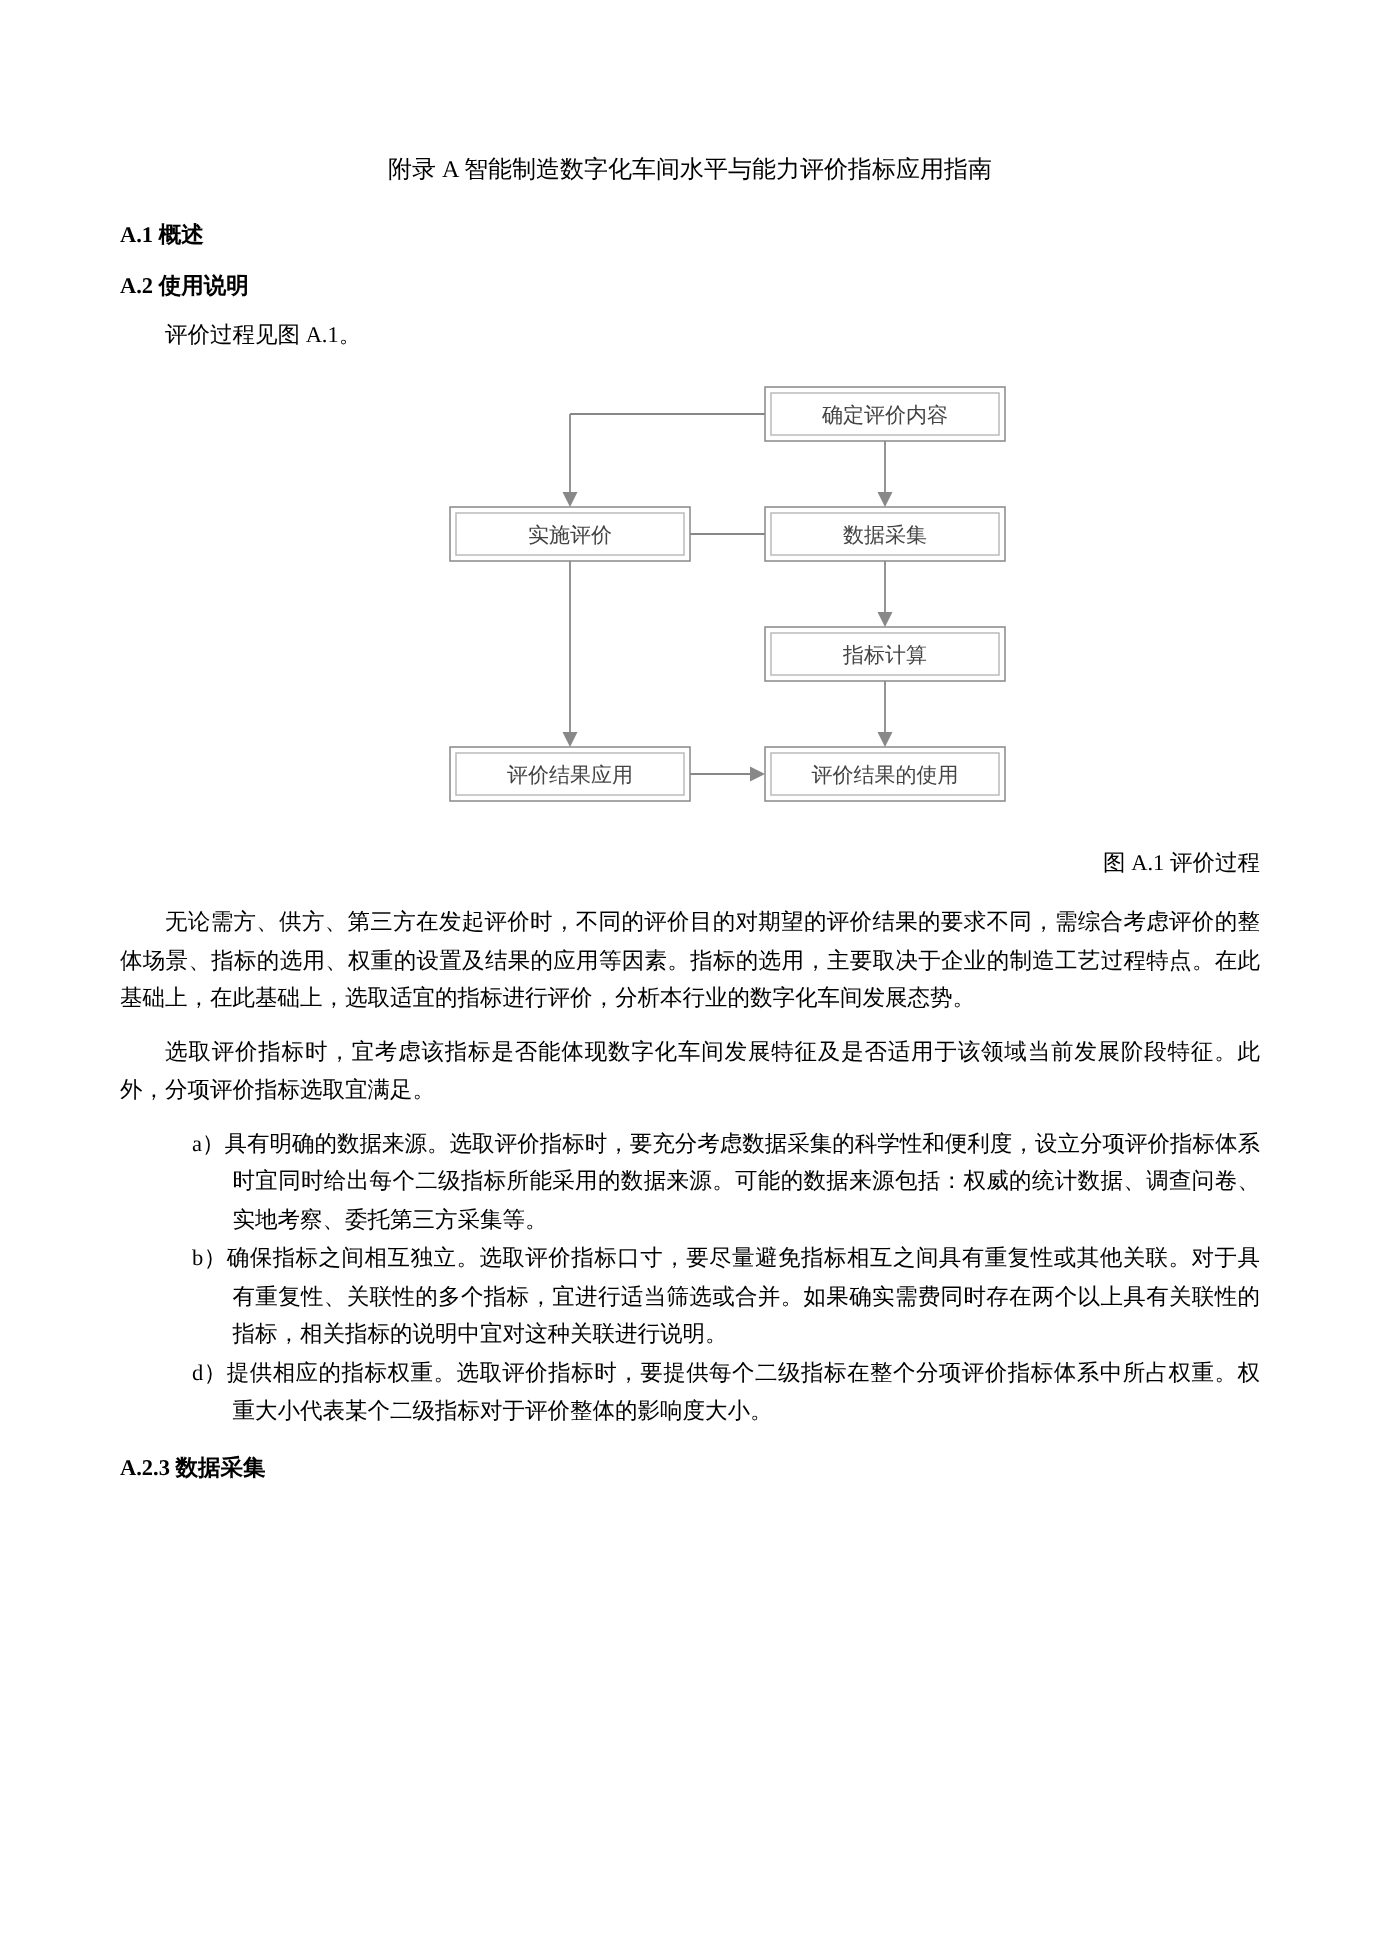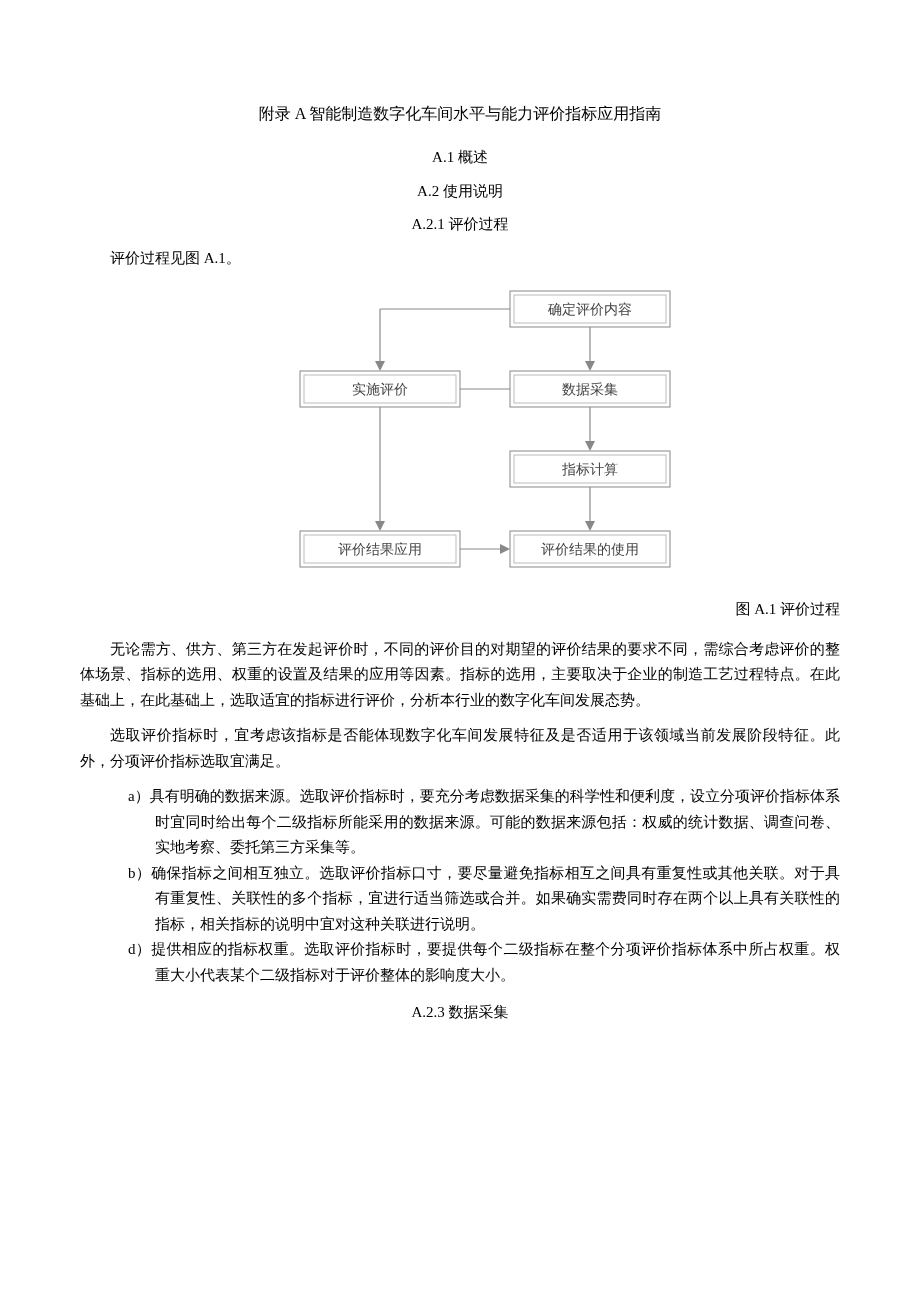--- a/index.html
+++ b/index.html
@@ -16,22 +16,21 @@
     padding: 100px 80px 80px;
   }
   .title {
     text-align: center;
     font-size: 16px;
     margin-bottom: 18px;
     font-weight: normal;
   }
   .h2 {
     margin: 6px 0 8px;
-    font-weight: normal;
-    text-align: center;
+    font-weight: bold;
   }
   .para {
     margin: 0 0 10px;
     text-indent: 2em;
     text-align: justify;
   }
   .fig {
     margin: 10px 0 6px;
   }
   .fig svg { display: block; margin: 0 auto; }
@@ -58,21 +57,20 @@
 </style>
 </head>
 <body>
 
 <div class="page">
   <div class="title">附录 A 智能制造数字化车间水平与能力评价指标应用指南</div>
 
   <div class="h2">A.1 概述</div>
 
   <div class="h2">A.2 使用说明</div>
-  <div class="h2">A.2.1 评价过程</div>
   <p class="para">评价过程见图 A.1。</p>
 
   <div class="fig">
     <svg width="520" height="310" viewBox="0 0 520 310">
 
       <rect class="box" x="310" y="10" width="160" height="36"></rect>
       <rect class="inner" x="314" y="14" width="152" height="28"></rect>
       <text x="390" y="33" text-anchor="middle">确定评价内容</text>
 
       <rect class="box" x="100" y="90" width="160" height="36"></rect>

